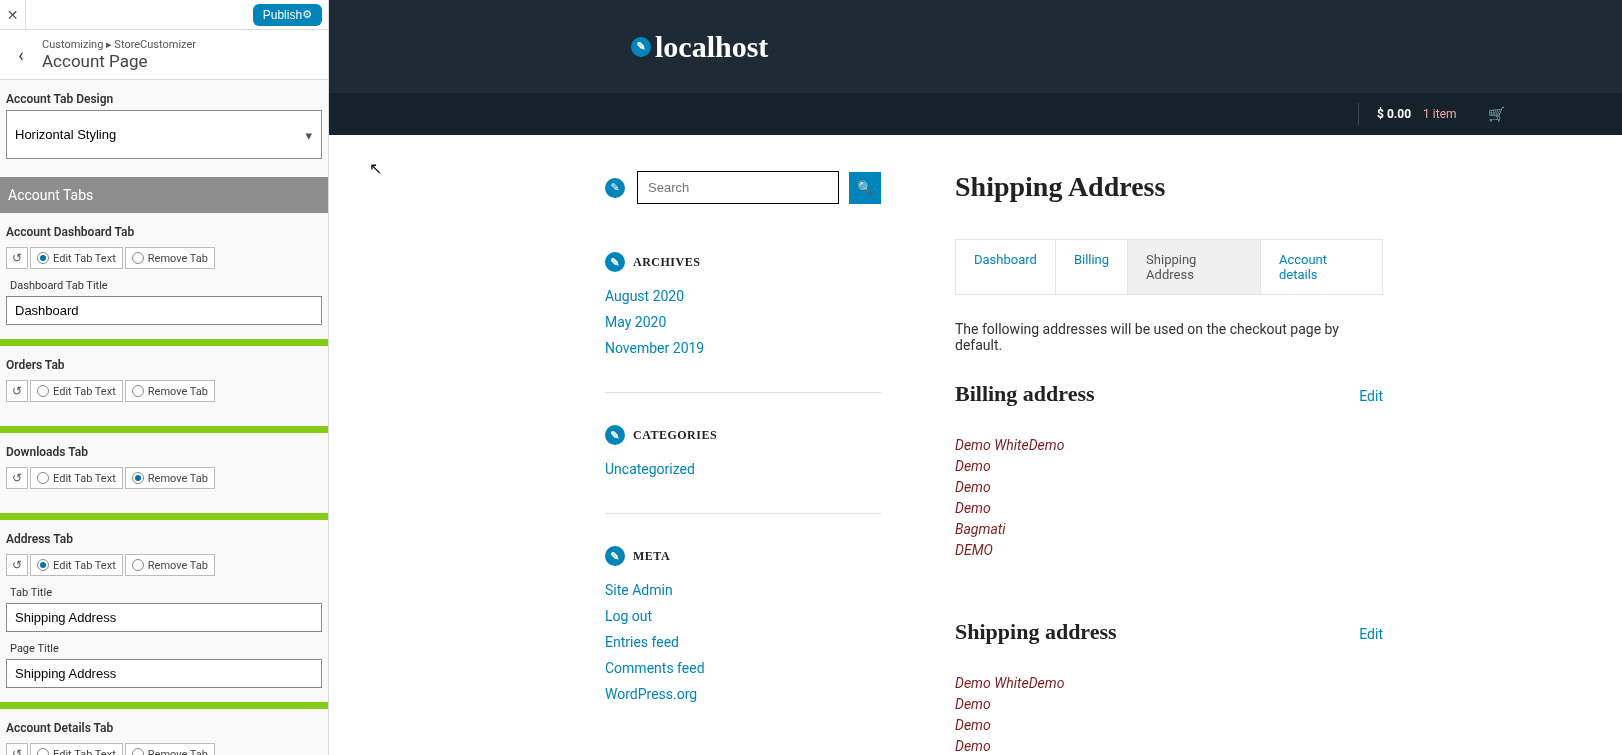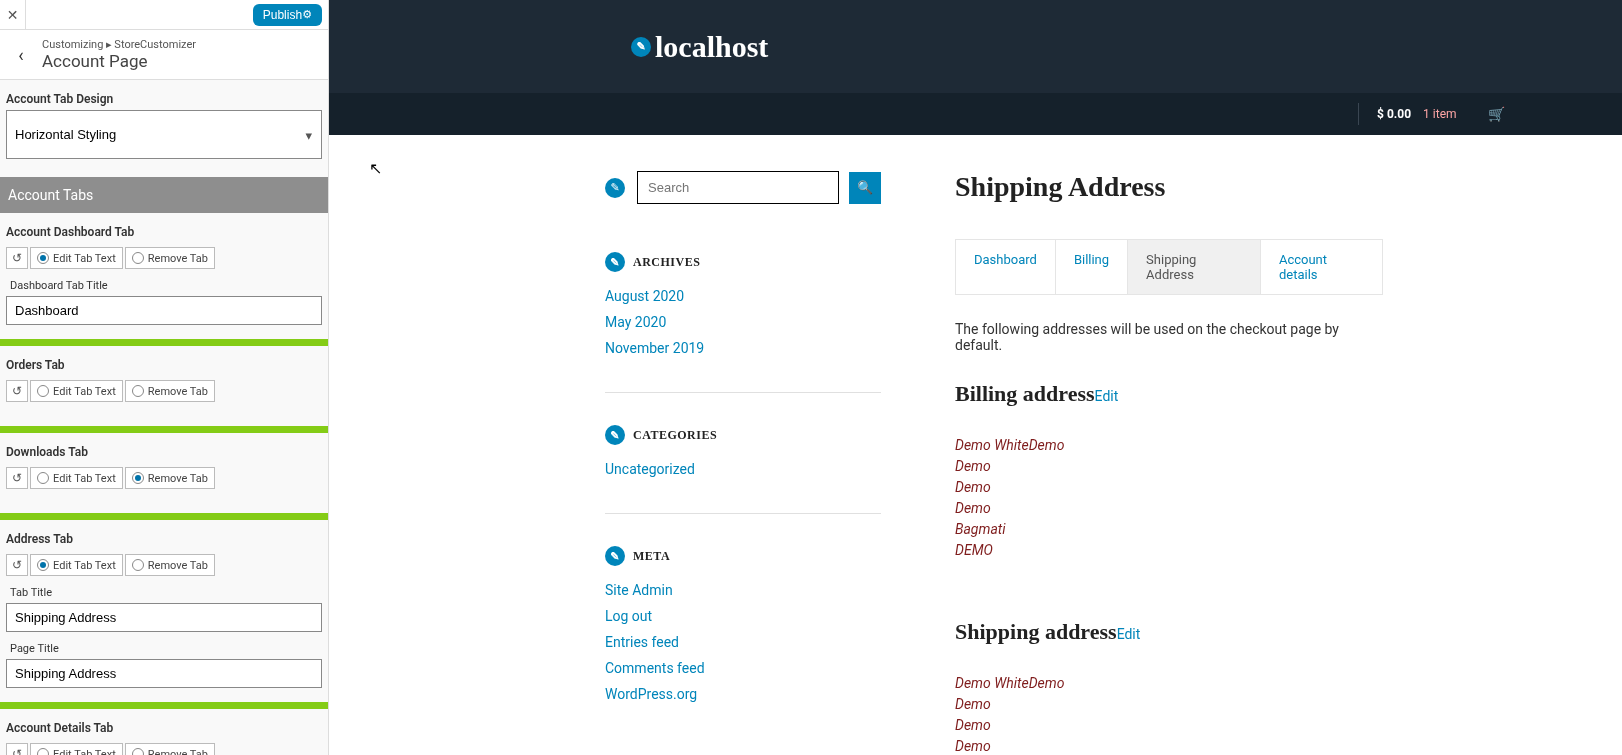--- a/index.html
+++ b/index.html
@@ -48,21 +48,21 @@
 .widget { margin-bottom: 32px; border-bottom: 1px solid #e0e0e0; padding-bottom: 26px; }
 .widget-head { display: flex; align-items: center; gap: 6px; font-family: Georgia, serif; font-size: 12px; font-weight: bold; color: #222; letter-spacing: 0.5px; margin-bottom: 16px; }
 .widget a { display: block; color: #0085ba; font-size: 14px; text-decoration: none; margin: 10px 0; }
 .preview-right { width: 428px; margin-left: 74px; }
 .page-h1 { font-family: Georgia, serif; font-size: 28px; font-weight: bold; color: #222; margin-bottom: 36px; }
 .acct-tabs { display: flex; border: 1px solid #e5e5e5; margin-bottom: 26px; width: fit-content; }
 .acct-tab { padding: 12px 18px; font-size: 13px; color: #0085ba; cursor: pointer; border-right: 1px solid #e5e5e5; }
 .acct-tab.active { background: #f0f0f0; color: #555; }
 .acct-tab:last-child { border-right: none; }
 .intro { font-size: 14px; color: #333; margin-bottom: 28px; }
-.addr-head { display: flex; align-items: baseline; margin-bottom: 22px; }
+.addr-head { display: flex; justify-content: space-between; align-items: baseline; margin-bottom: 22px; }
 .addr-title { font-family: Georgia, serif; font-size: 22px; font-weight: bold; color: #222; }
 .edit-link { color: #0085ba; font-size: 14px; text-decoration: none; }
 .addr-lines { font-style: italic; font-size: 14px; color: #7f1d1d; line-height: 1.5; margin-bottom: 58px; margin-top: 28px; }
 .cursor { position: absolute; left: 40px; top: 159px; font-size: 16px; color: #000; pointer-events: none; }
 </style>
 </head>
 <body>
 
 <div class="layout">
   <div class="sidebar">

